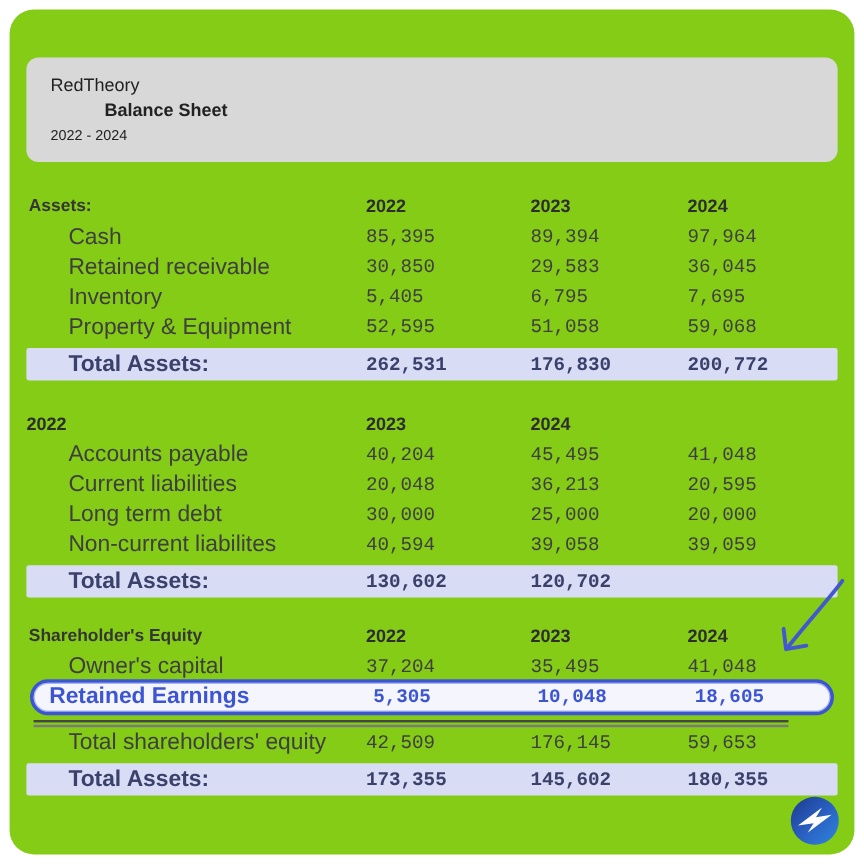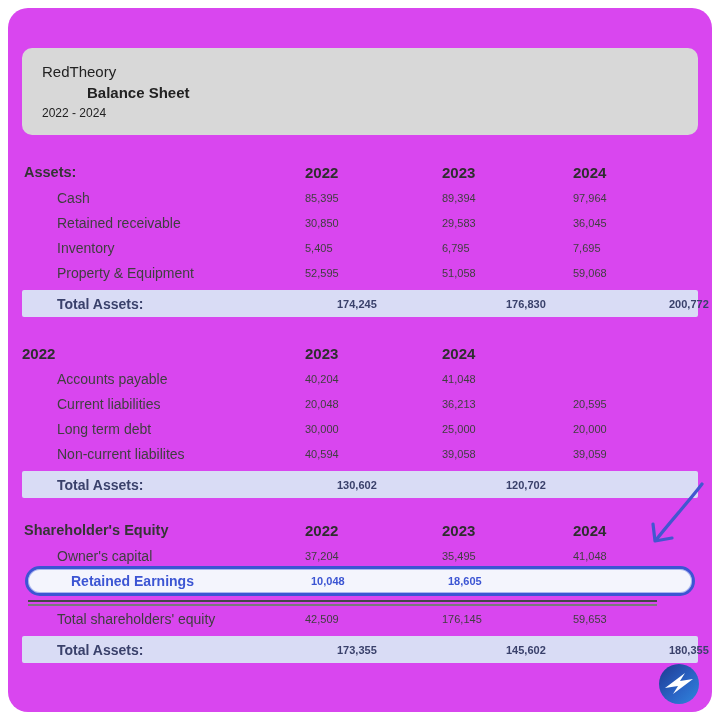--- a/index.html
+++ b/index.html
@@ -1,44 +1,44 @@
 <!DOCTYPE html>
 <html><head>
 <meta charset="utf-8">
 <style>
   html,body{margin:0;padding:0;background:#ffffff;}
   .canvas{position:relative;width:720px;height:720px;background:#ffffff;overflow:hidden;
           font-family:"Liberation Sans","DejaVu Sans",sans-serif;}
-  .panel{position:absolute;left:8px;top:8px;width:704px;height:704px;background:#d946ef;
+  .panel{position:absolute;left:8px;top:8px;width:704px;height:704px;background:#84cc16;
          border-radius:20px;box-sizing:border-box;padding:0 14px;}
   .header-card{margin-top:40px;height:87px;background:#d8d8d8;border-radius:10px;
                box-sizing:border-box;padding:13px 20px;color:#222;}
   .header-card .company{font-size:15px;line-height:21px;font-weight:400;}
   .header-card .doc-title{font-size:15px;line-height:21px;font-weight:700;margin-left:45px;}
   .header-card .period{font-size:12px;line-height:21px;font-weight:400;}
 
   .table{margin-top:24px;}
   .row{display:grid;grid-template-columns:283px 137px 131px 1fr;align-items:center;}
   .sect-header{height:26px;}
   .sect-title{font-size:14.5px;font-weight:600;color:#353535;padding-left:2px;}
   .year{font-size:15px;font-weight:700;color:#2e2e2e;}
   .data-row{height:25px;}
-  .label{font-size:14px;color:#3f3f3f;padding-left:35px;}
-  .num{font-size:11px;color:#3f3f3f;}
-  .total-row{height:27px;margin-top:5px;background:#d9dcf5;border-radius:2px;gap:32px;}
+  .label{font-size:19px;color:#3f3f3f;padding-left:35px;}
+  .num{font-size:16px;color:#3f3f3f;font-family:Liberation Mono, monospace;}
+  .total-row{height:27px;margin-top:5px;background:#d9dcf5;border-radius:2px;}
   .total-row .label,.total-row .num{font-weight:700;color:#3a416b;}
   .gap-a{margin-top:23px;}
   .gap-b{margin-top:19px;}
 
   .re-wrap{height:30px;margin:-2px 3px 0 3px;border:3px solid #3c55d3;border-radius:16px;
            background:#f4f5fd;box-sizing:border-box;display:flex;align-items:center;
            box-shadow:0 0 0 1px #aab6ef inset;}
   .re-row{height:22px;width:100%;}
   .re-wrap .label,.re-wrap .num{font-weight:700;color:#3c55d3;}
-  .re-wrap .label{padding-left:43px;}
+  .re-wrap .label{padding-left:13px;}
 
   .double-rule{margin:4px 41px 0 6px;height:2px;border-top:2px solid #454545;
                border-bottom:2px solid #7a7a7a;}
 
   .arrow-annot{position:absolute;left:632px;top:470px;width:72px;height:76px;}
   .brand-logo{position:absolute;left:650px;top:655px;width:42px;height:42px;}
 </style>
 </head>
 <body>
 
@@ -78,33 +78,34 @@
         <div class="num">7,695</div>
       </div>
       <div class="row data-row">
         <div class="label">Property &amp; Equipment</div>
         <div class="num">52,595</div>
         <div class="num">51,058</div>
         <div class="num">59,068</div>
       </div>
       <div class="row total-row">
         <div class="label">Total Assets:</div>
-        <div class="num">174,245</div>
+        <div class="num">262,531</div>
         <div class="num">176,830</div>
         <div class="num">200,772</div>
       </div>
 
       <div class="row sect-header gap-a">
         <div class="year">2022</div>
         <div class="year">2023</div>
         <div class="year">2024</div>
       </div>
       <div class="row data-row">
         <div class="label">Accounts payable</div>
         <div class="num">40,204</div>
+        <div class="num">45,495</div>
         <div class="num">41,048</div>
       </div>
       <div class="row data-row">
         <div class="label">Current liabilities</div>
         <div class="num">20,048</div>
         <div class="num">36,213</div>
         <div class="num">20,595</div>
       </div>
       <div class="row data-row">
         <div class="label">Long term debt</div>
@@ -133,20 +134,21 @@
       <div class="row data-row">
         <div class="label">Owner's capital</div>
         <div class="num">37,204</div>
         <div class="num">35,495</div>
         <div class="num">41,048</div>
       </div>
 
       <div class="re-wrap">
         <div class="row re-row">
           <div class="label">Retained Earnings</div>
+          <div class="num">5,305</div>
           <div class="num">10,048</div>
           <div class="num">18,605</div>
         </div>
       </div>
 
       <div class="double-rule"></div>
 
       <div class="row data-row">
         <div class="label">Total shareholders' equity</div>
         <div class="num">42,509</div>

